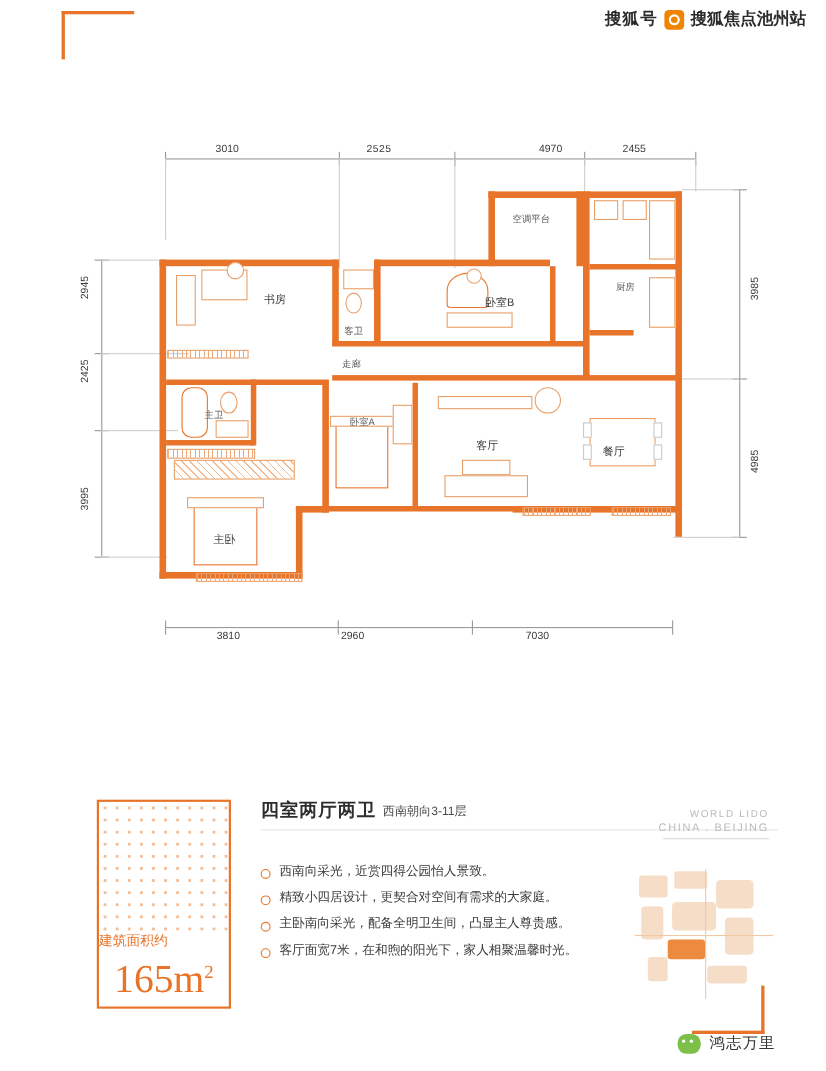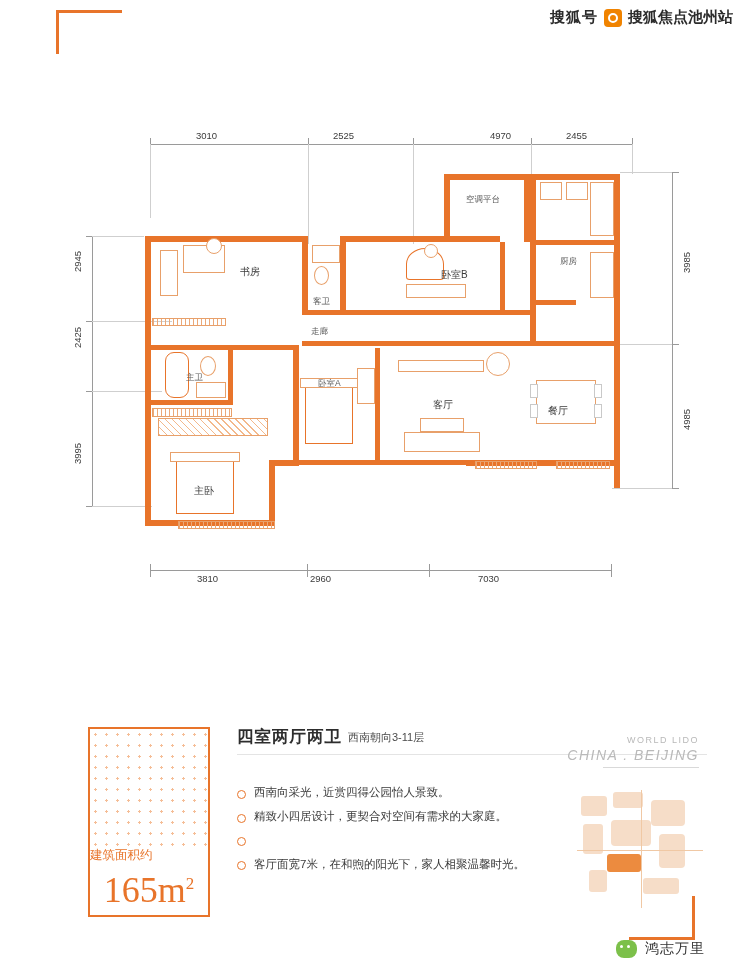--- a/index.html
+++ b/index.html
@@ -86,21 +86,21 @@
   .bullets{position:absolute;left:237px;top:786px;width:330px;}
   .bullet{display:flex;align-items:flex-end;margin-bottom:11.5px;}
   .bullet .ring{
     width:9px;height:9px;border:1.6px solid #e8742a;border-radius:50%;
     margin-right:8px;margin-top:3px;flex:none;box-sizing:border-box;
   }
   .bullet span{font-size:11.5px;color:#3a3a3a;line-height:1.1;}
 
   .brand{position:absolute;right:52px;top:735px;text-align:right;}
   .brand .b1{font-size:9px;color:#b9b9b9;letter-spacing:1.5px;}
-  .brand .b2{font-size:14px;color:#b9b9b9;letter-spacing:1.5px;margin-top:2px;font-style:italic;}
+  .brand .b2{font-size:10px;color:#b9b9b9;letter-spacing:1.5px;margin-top:2px;}
   .brand .b-rule{width:96px;height:1px;background:#d9d9d9;margin-top:4px;margin-left:auto;}
 
   .sitemap{position:absolute;right:44px;top:790px;width:130px;height:120px;}
   .sm-shape{position:absolute;background:#f6ddc8;}
   .sm-shape.dark{background:#ec8b3f;}
   .sm-line{position:absolute;background:#f0c8a4;}
 
   
   .footer{
     position:absolute;right:46px;bottom:16px;display:flex;align-items:center;gap:8px;
@@ -134,21 +134,21 @@
 
   <div class="plan">
 
     <div class="dim-line" style="left:150px;top:144px;width:482px;height:1px;"></div>
     <div class="tick" style="left:150px;top:138px;width:1px;height:13px;"></div>
     <div class="tick" style="left:308px;top:138px;width:1px;height:13px;"></div>
     <div class="tick" style="left:413px;top:138px;width:1px;height:13px;"></div>
     <div class="tick" style="left:531px;top:138px;width:1px;height:13px;"></div>
     <div class="tick" style="left:632px;top:138px;width:1px;height:13px;"></div>
     <div class="dimlabel" style="left:196px;top:130px;">3010</div>
-    <div class="dimlabel" style="left:333px;top:130px;">2525</div>
+    <div class="dimlabel" style="left:333px;top:130px;font-family:Liberation Mono, monospace;">2525</div>
     <div class="dimlabel" style="left:490px;top:130px;">4970</div>
     <div class="dimlabel" style="left:566px;top:130px;">2455</div>
 
     <div class="dim-line" style="left:150px;top:144px;width:1px;height:74px;background:#cfcfcf;"></div>
     <div class="dim-line" style="left:308px;top:144px;width:1px;height:100px;background:#cfcfcf;"></div>
     <div class="dim-line" style="left:413px;top:144px;width:1px;height:100px;background:#cfcfcf;"></div>
     <div class="dim-line" style="left:531px;top:144px;width:1px;height:30px;background:#cfcfcf;"></div>
     <div class="dim-line" style="left:632px;top:144px;width:1px;height:30px;background:#cfcfcf;"></div>
 
     <div class="dim-line" style="left:150px;top:570px;width:461px;height:1px;"></div>
@@ -291,20 +291,21 @@
     <div class="bullet">
       <span class="ring"></span>
       <span>西南向采光，近赏四得公园怡人景致。</span>
     </div>
     <div class="bullet">
       <span class="ring"></span>
       <span>精致小四居设计，更契合对空间有需求的大家庭。</span>
     </div>
     <div class="bullet">
       <span class="ring"></span>
+      <span>主卧南向采光，配备全明卫生间，凸显主人尊贵感。</span>
     </div>
     <div class="bullet">
       <span class="ring"></span>
       <span>客厅面宽7米，在和煦的阳光下，家人相聚温馨时光。</span>
     </div>
   </div>
 
   <div class="brand">
     <div class="b1">WORLD LIDO</div>
     <div class="b2">CHINA . BEIJING</div>

